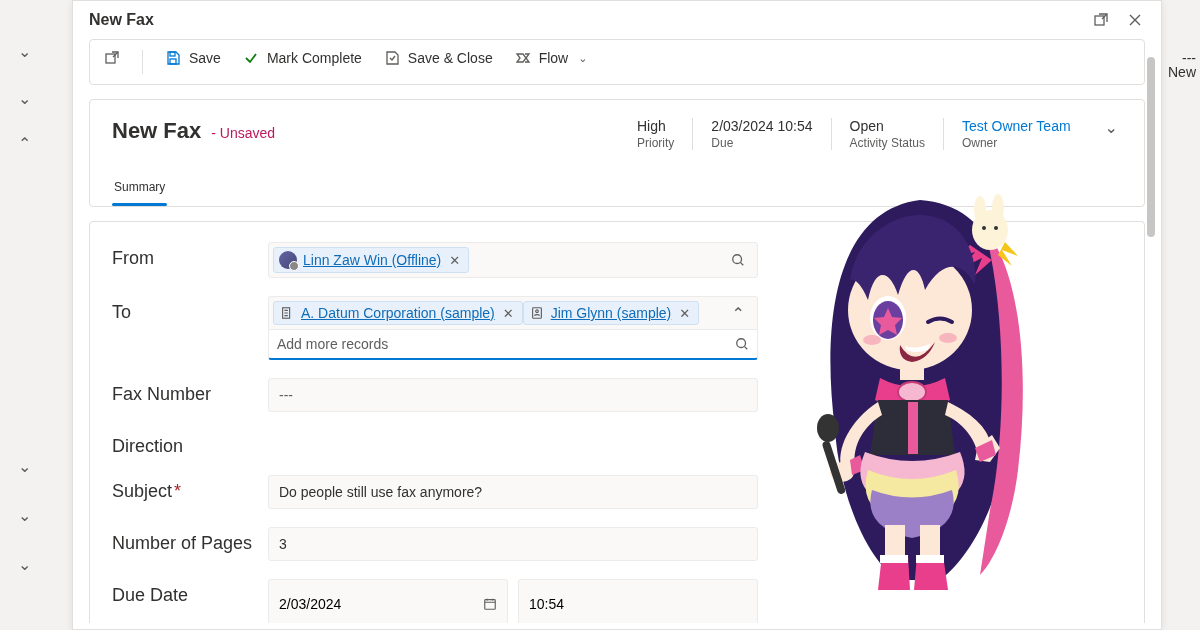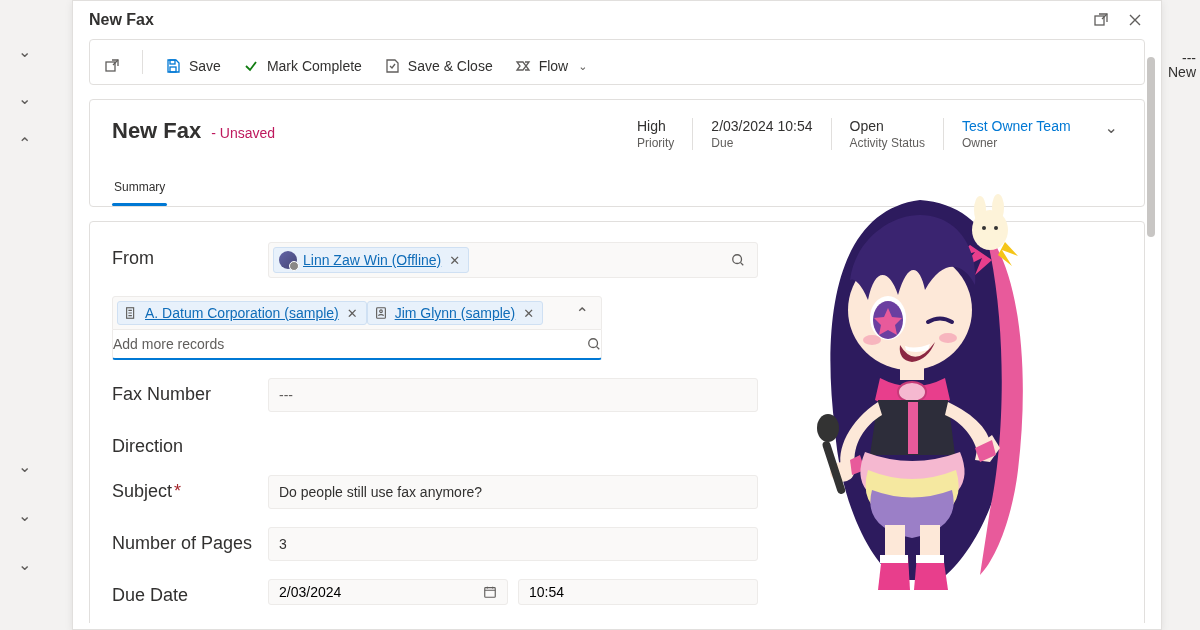--- a/index.html
+++ b/index.html
@@ -11,21 +11,21 @@
     .chev-up::before { content: "⌃"; font-size: 16px; }
     
     .modal { position: absolute; left: 72px; top: 0; right: 38px; bottom: 0; background: #fff; border: 1px solid #e1dfdd; box-shadow: 0 2px 8px rgba(0,0,0,0.08); }
     .modal-header { display: flex; align-items: center; justify-content: space-between; padding: 10px 18px 10px 16px; }
     .modal-title { font-size: 16px; font-weight: 600; color: #323130; }
     .modal-controls { display: flex; gap: 18px; }
     .modal-ctrl { color: #605e5c; cursor: pointer; font-size: 14px; }
     
     .content-area { padding: 0 16px 16px; height: calc(100% - 44px); overflow: hidden; }
     
-    .toolbar { border: 1px solid #e1dfdd; border-radius: 4px; padding: 10px 14px; display: flex; align-items: flex-end; gap: 22px; margin-bottom: 14px; }
+    .toolbar { border: 1px solid #e1dfdd; border-radius: 4px; padding: 10px 14px; display: flex; align-items: flex-start; gap: 22px; margin-bottom: 14px; }
     .toolbar-sep { width: 1px; height: 24px; background: #e1dfdd; }
     .tb-btn { display: flex; align-items: center; gap: 8px; color: #323130; font-size: 14px; cursor: pointer; }
     .tb-icon { color: #605e5c; font-size: 14px; display: inline-flex; }
     .chevron-small { font-size: 11px; color: #605e5c; margin-left: 2px; }
     
     .record-card { border: 1px solid #e1dfdd; border-radius: 4px; padding: 18px 22px 0; }
     .record-header { display: flex; align-items: flex-start; justify-content: space-between; margin-bottom: 20px; }
     .rec-title-wrap { display: flex; align-items: baseline; gap: 10px; }
     .rec-title { font-size: 22px; font-weight: 600; color: #323130; }
     .rec-status-text { font-size: 14px; color: #be185d; }
@@ -50,29 +50,29 @@
     .lookup-pill-row { display: flex; align-items: center; background: #faf9f8; border: 1px solid #edebe9; border-radius: 3px; padding: 4px 8px 4px 4px; position: relative; }
     .pill { display: inline-flex; align-items: center; gap: 6px; background: #e8f1fb; border: 1px solid #cfe0f3; border-radius: 3px; padding: 3px 6px 3px 5px; font-size: 14px; }
     .pill-link { color: #0f6cb8; text-decoration: underline; cursor: pointer; }
     .pill-x { color: #605e5c; font-size: 13px; cursor: pointer; padding: 0 2px; }
     .avatar { width: 18px; height: 18px; border-radius: 50%; background: linear-gradient(135deg,#6264a7,#464775); position: relative; flex-shrink: 0; }
     .avatar::after { content:""; position:absolute; right:-2px; bottom:-2px; width:8px; height:8px; border-radius:50%; background:#8a8886; border:1.5px solid #fff; }
     .entity-icon { width: 16px; height: 16px; display:inline-flex; align-items:center; justify-content:center; color:#605e5c; }
     .search-icon-right { margin-left: auto; color: #605e5c; cursor: pointer; padding: 2px 4px; }
     .collapse-icon-right { color: #605e5c; cursor: pointer; padding: 2px 4px; }
     
-    .lookup-add-row { background: #fff; border: 1px solid #edebe9; border-top:none; border-bottom: 2px solid #0078d4; border-radius: 0 0 3px 3px; padding: 6px 0; display: flex; align-items: center; justify-content: space-between; }
+    .lookup-add-row { background: #fff; border: 1px solid #edebe9; border-top:none; border-bottom: 2px solid #0078d4; border-radius: 0 0 3px 3px; padding: 6px 8px; display: flex; align-items: center; justify-content: space-between; }
     .lookup-add-row input { border: none; outline: none; width: 100%; font-size: 14px; color: #323130; }
     .lookup-add-row input::placeholder { color: #605e5c; }
     
     .text-field { background: #faf9f8; border: 1px solid #edebe9; border-radius: 3px; padding: 8px 10px; font-size: 14px; color: #323130; width: 100%; }
     .text-field.placeholder { color: #605e5c; }
     
     .date-time-row { display: flex; gap: 10px; }
-    .date-box { flex: 1; background:#faf9f8; border:1px solid #edebe9; border-radius:3px; padding: 4px 10px; display:flex; align-items:center; justify-content:space-between; font-size:14px; }
+    .date-box { flex: 1; background:#faf9f8; border:1px solid #edebe9; border-radius:3px; padding: 16px 10px; display:flex; align-items:center; justify-content:space-between; font-size:14px; }
     
     .scrollbar { position: absolute; right: 6px; top: 56px; width: 8px; height: 180px; background: #c8c6c4; border-radius: 4px; }
     
     .overlay-img { position: absolute; right: 140px; top: 170px; width: 280px; height: 430px; pointer-events: none; }
     
     
     svg { display: block; }
   </style>
 </head>
 <body>
@@ -203,20 +203,21 @@
               <svg width="14" height="14" viewBox="0 0 16 16" fill="none" stroke="currentColor" stroke-width="1.5">
                   <circle cx="7" cy="7" r="5"></circle>
                   <path d="M11 11l3 3"></path>
                 </svg>
             </span>
           </div>
         </div>
       </div>
 
       <div class="form-row">
+        <div class="form-label">To</div>
         <div class="form-control">
           <div class="lookup-pill-row" style="border-radius:3px 3px 0 0">
             <span class="pill">
               <span class="entity-icon">
                 <svg width="14" height="14" viewBox="0 0 16 16" fill="none" stroke="currentColor" stroke-width="1.3">
                     <rect x="3" y="2" width="8" height="12"></rect>
                     <path d="M5 5h4M5 8h4M5 11h4"></path>
                   </svg>
               </span>
               <span class="pill-link">A. Datum Corporation (sample)</span>

